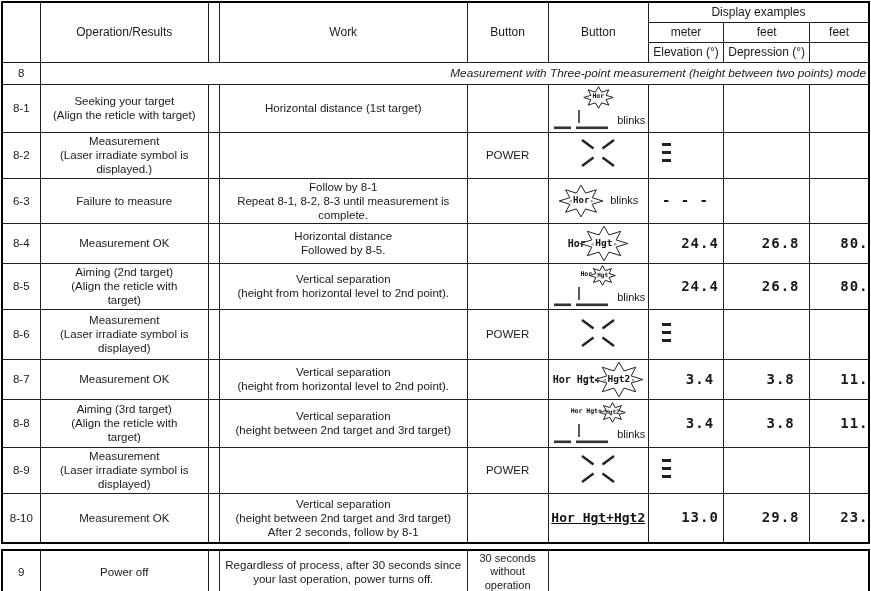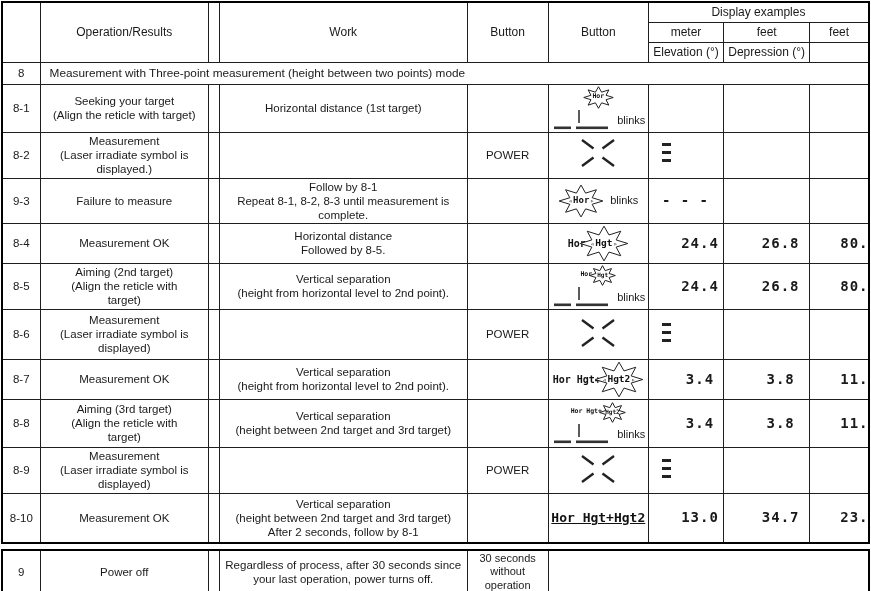--- a/index.html
+++ b/index.html
@@ -4,21 +4,21 @@
 <style>
   html,body{margin:0;padding:0;background:#fff;}
   .page{width:869px;margin:1px auto 0 auto;font-family:"Liberation Sans",sans-serif;color:#1a1a1a;}
   table{border-collapse:collapse;table-layout:fixed;width:869px;border:2px solid #000;}
   td,th{border:1px solid #1f1f1f;vertical-align:middle;text-align:center;padding:1px 2px;
         font-weight:normal;font-size:11.5px;line-height:1.22;overflow:hidden;}
   .t2{margin-top:5px;}
   .c-op,.c-work,.c-btn{white-space:pre-line;}
   .hdr{font-size:12px;}
   .sub{font-size:12px;margin-left:43px;}
-  .sec-title{text-align:left;padding-left:9px;font-size:11.8px;}
+  .sec-title{text-align:right;padding-left:9px;font-size:11.8px;font-style:italic;}
   .c-val{font-family:"DejaVu Sans Mono",monospace;font-weight:bold;font-size:14px;letter-spacing:1px;padding-left:30px;}
   .left{text-align:left;padding-left:13px;}
   .lcd{font-family:"DejaVu Sans Mono",monospace;font-weight:bold;color:#111;}
   .lcd-lg{font-size:13px;letter-spacing:0;text-decoration:underline;}
   .lcd-md{font-size:10px;}
   .lcd-xs{font-size:6.5px;}
   
   .burst{position:relative;display:inline-flex;align-items:center;justify-content:center;vertical-align:middle;}
   .burst .star{position:absolute;left:0;top:0;width:100%;height:100%;}
   .burst .bt{position:relative;font-family:"DejaVu Sans Mono",monospace;font-weight:bold;color:#111;}
@@ -144,21 +144,21 @@
     <td class="c-val left">
       <svg width="9" height="19" viewBox="0 0 9 19">
               <use href="#mdash"></use>
             </svg>
     </td>
     <td class="c-val"></td>
     <td class="c-val"></td>
   </tr>
 
   <tr style="height:44px">
-    <td>9-3</td>
+    <td>6-3</td>
     <td class="c-op">Failure to measure</td>
     <td></td>
     <td class="c-work">Follow by 8-1
 Repeat 8-1, 8-2, 8-3 until measurement  is
 complete.</td>
     <td class="c-btn"></td>
     <td>
       <div class="disp-row" style="align-items:center;">
         <span class="burst b-md arrows">
           <svg class="star" viewBox="0 0 40 32" preserveAspectRatio="none">
@@ -329,21 +329,21 @@
     <td class="c-op">Measurement OK</td>
     <td></td>
     <td class="c-work">Vertical separation
 (height between 2nd target and 3rd target)
 After 2 seconds, follow by 8-1</td>
     <td class="c-btn"></td>
     <td>
       <span class="lcd lcd-lg">Hor Hgt+Hgt2</span>
     </td>
     <td class="c-val">13.0</td>
-    <td class="c-val">34.7</td>
+    <td class="c-val">29.8</td>
     <td class="c-val">23.7</td>
   </tr>
 </tbody>
     </table>
 
 <table class="t2">
   <colgroup>
     <col style="width:38px">
         <col style="width:168px">
         <col style="width:11px">

